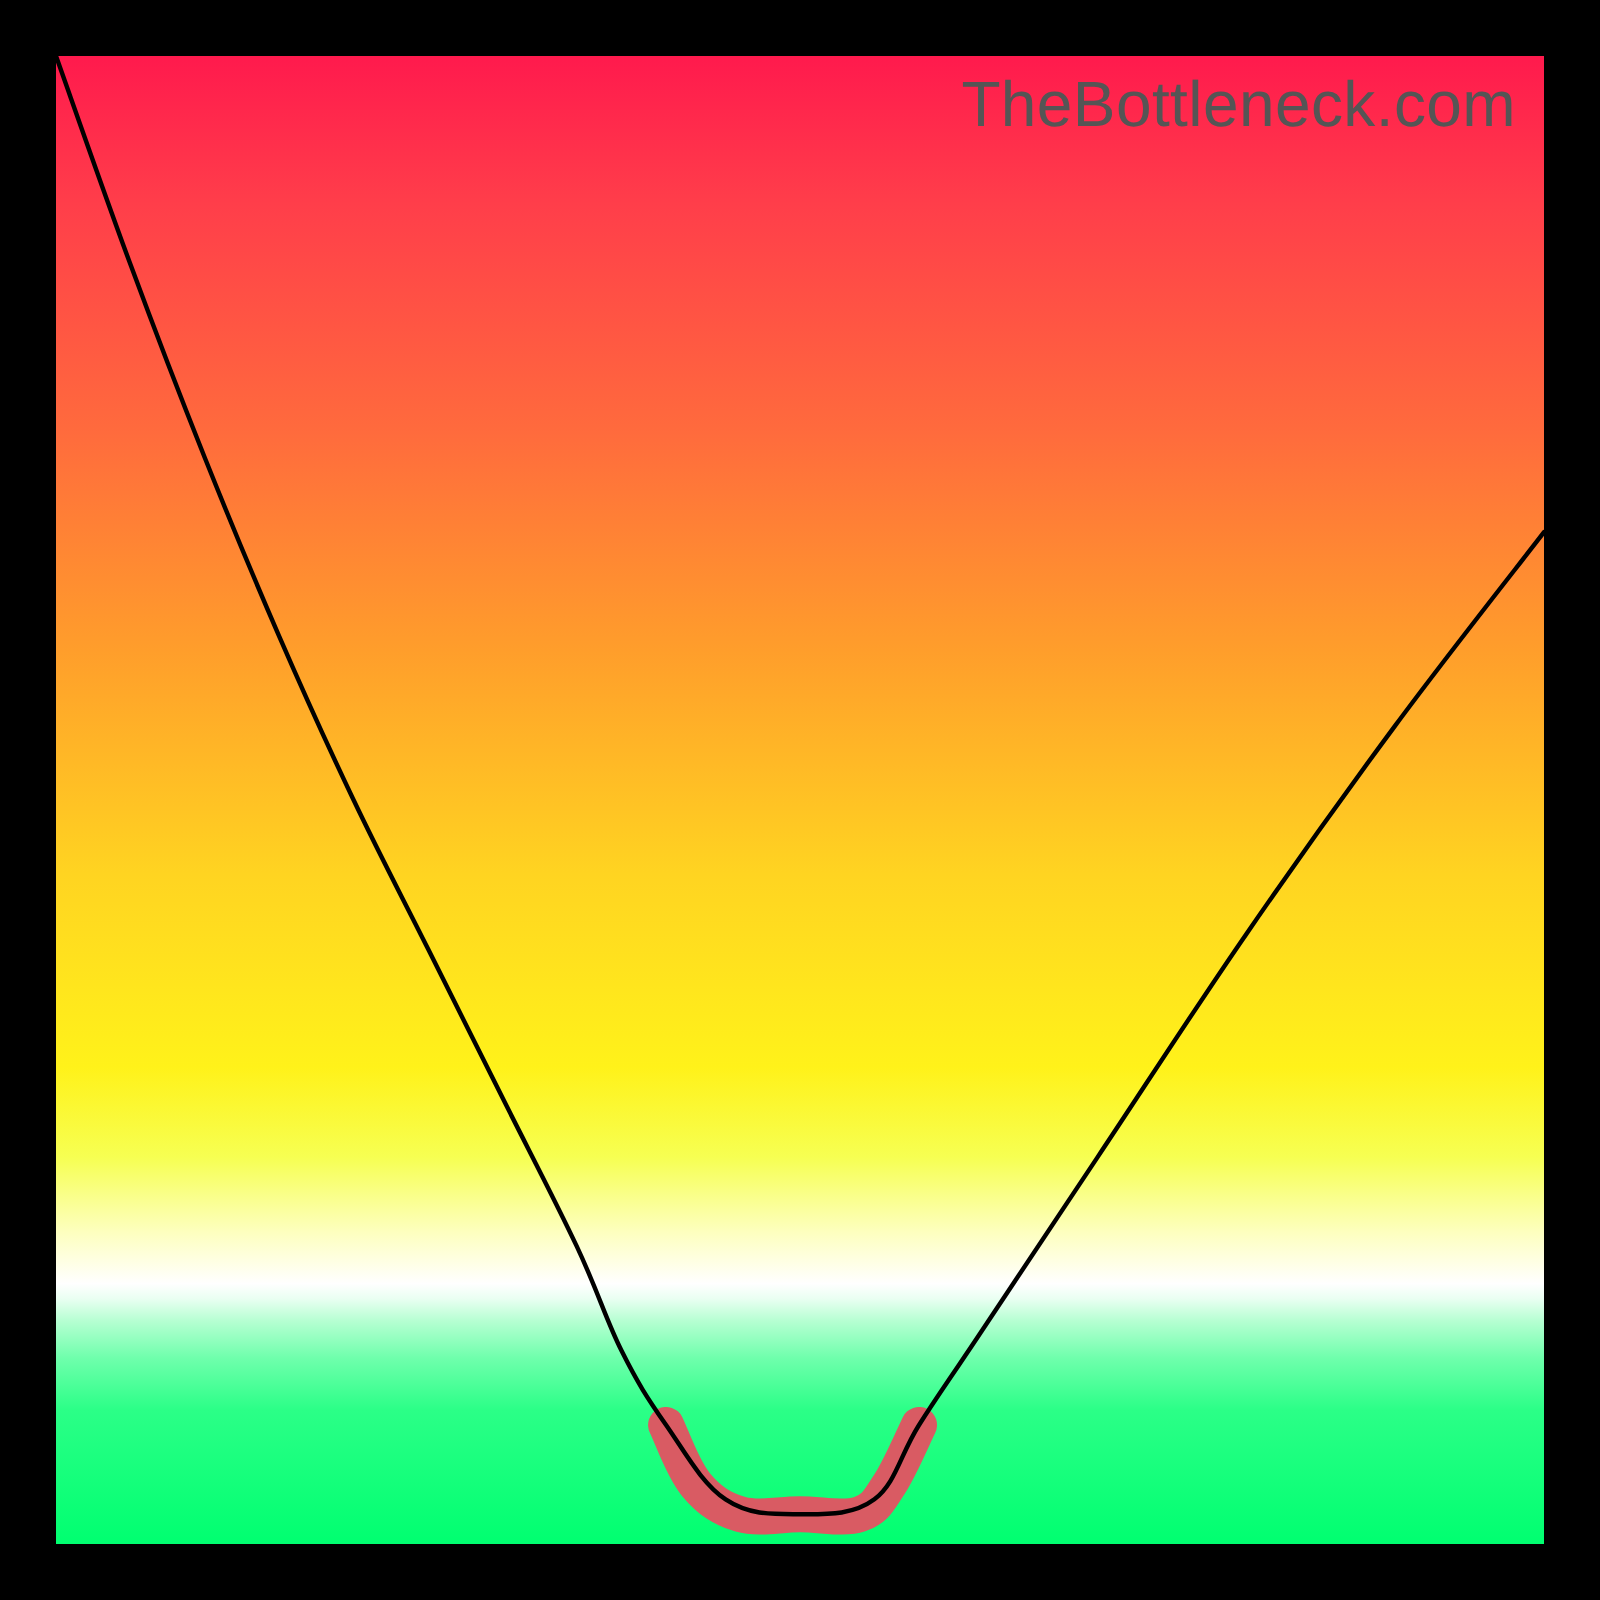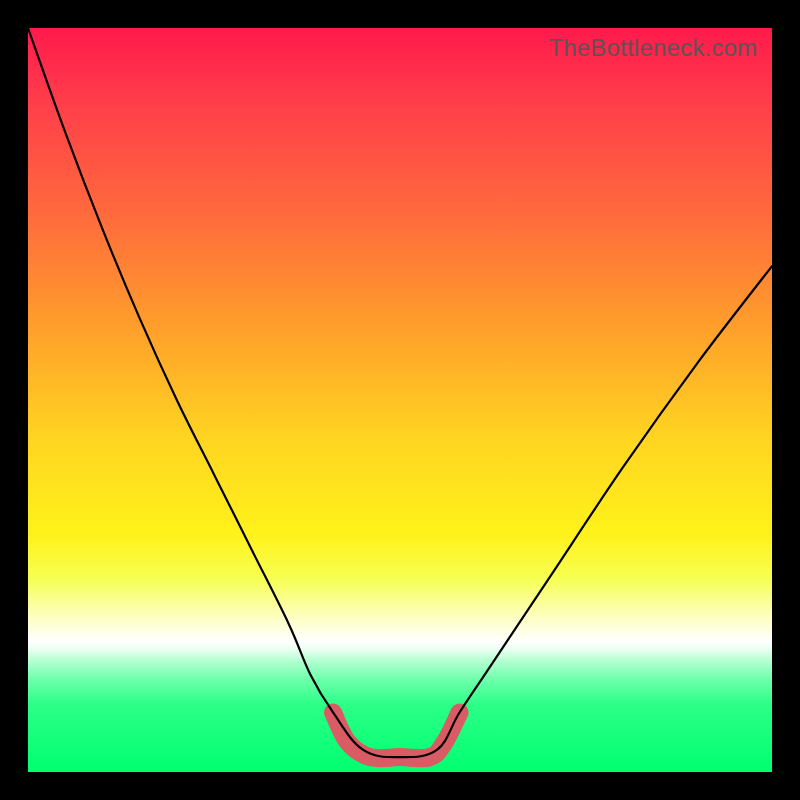--- a/index.html
+++ b/index.html
@@ -41,21 +41,21 @@
       #6fffac 87.5%,
       #2bff87 91%,
       #00ff70 100%
     );
   }
   .watermark {
     position: absolute;
     top: 6px;
     right: 14px;
     color: #555;
-    font-size: 24px;
+    font-size: 32px;
     font-weight: 500;
     letter-spacing: 0.2px;
     user-select: none;
     margin-left: 11px;
   }
   svg.curve {
     position: absolute;
     left: 0;
     top: 0;
     width: 744px;

